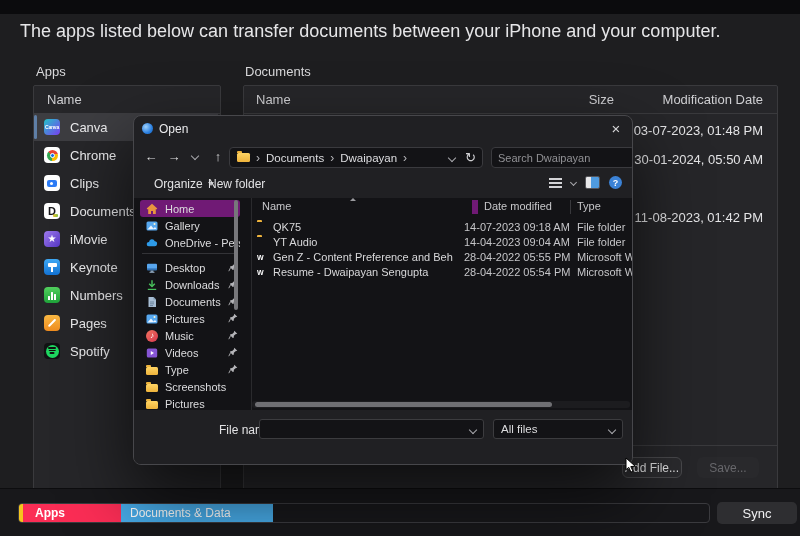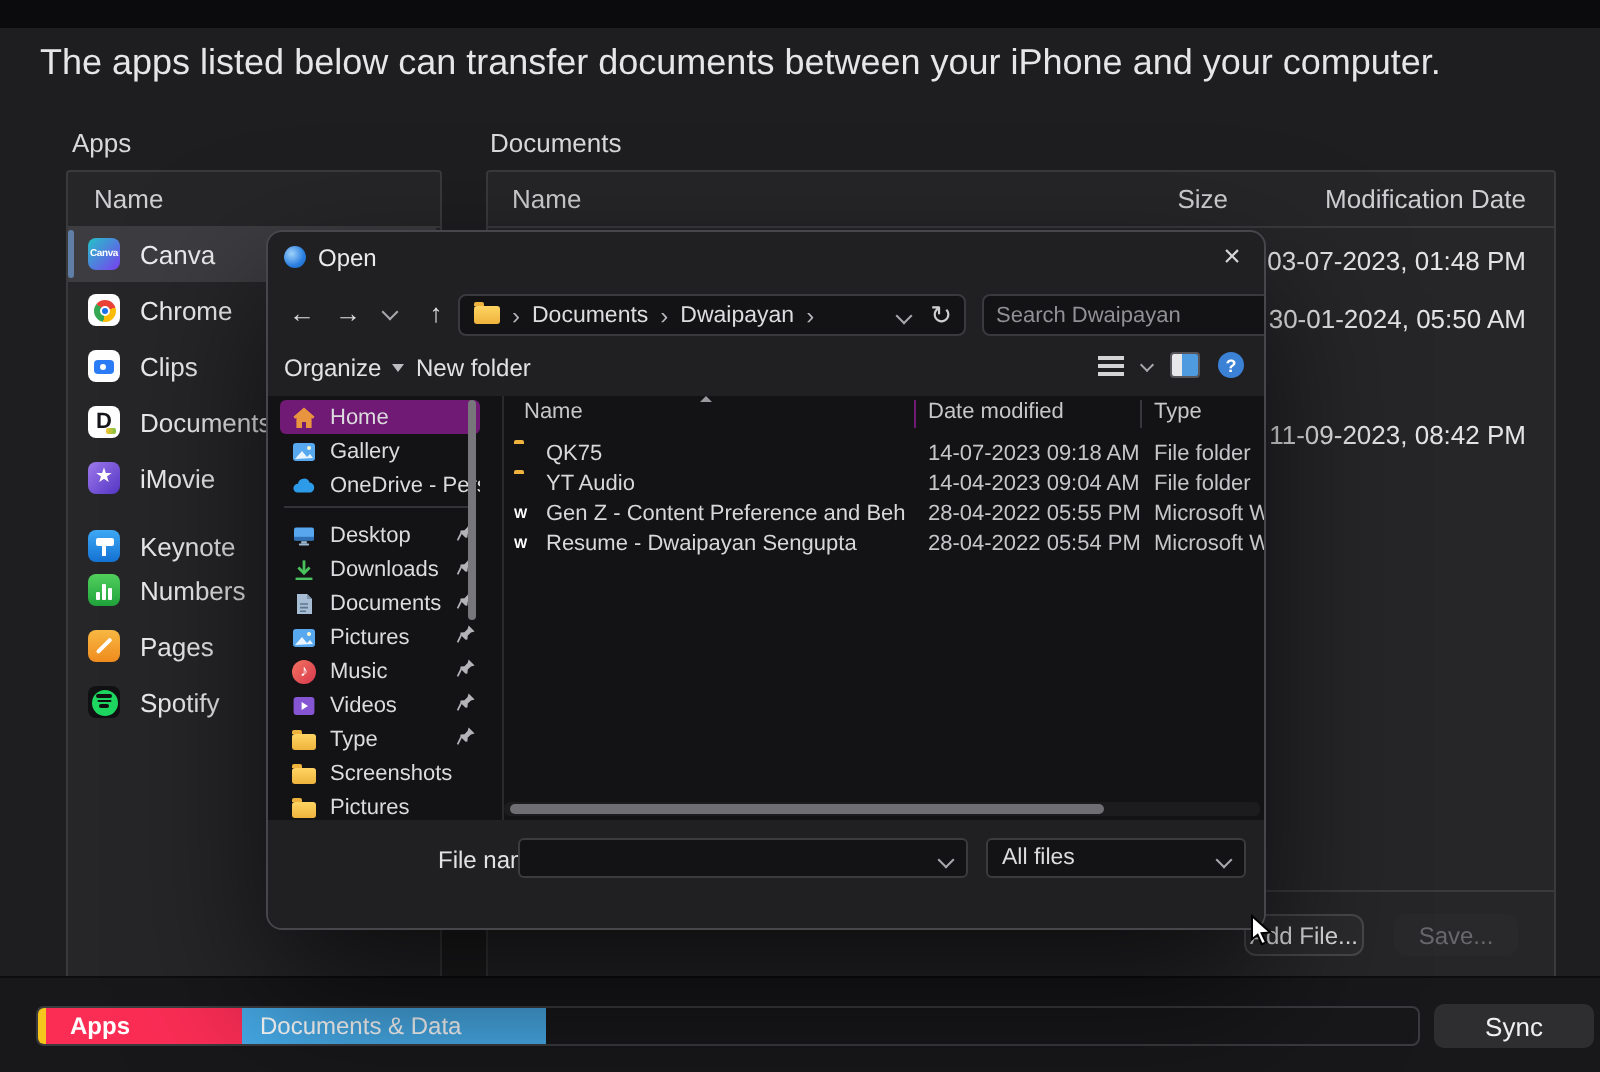--- a/index.html
+++ b/index.html
@@ -82,21 +82,21 @@
   .crumb-box{left:95px;width:254px;display:flex;align-items:center;font-size:11.5px;color:#dddde0;}
   .crumb-sep{color:#b6b6ba;margin:0 6px;font-size:12px;}
   .folder{position:relative;width:13px;height:9px;background:linear-gradient(#ffd463,#eeb33c);border-radius:1.5px;}
   .folder::before{content:"";position:absolute;top:-2px;left:0;width:5px;height:2px;background:#eeb33c;border-radius:1px 1px 0 0;}
   .crumb-right{position:absolute;right:6px;display:flex;align-items:center;gap:10px;height:100%;}
   .refresh{color:#cfcfd2;font-size:13px;}
   .search-box{left:357px;width:144px;display:flex;align-items:center;}
   .search-box input{flex:1;background:transparent;border:0;outline:0;color:#c9c9cc;font-size:11px;padding:0 6px;font-family:inherit;}
   .search-box input::placeholder{color:#919195;}
   .toolrow{position:absolute;left:0;top:57px;right:0;height:25px;font-size:12px;color:#e2e2e4;}
-  .tool-organize{position:absolute;left:8px;top:4px;display:flex;align-items:center;gap:5px;}
+  .tool-organize{position:absolute;left:20px;top:4px;display:flex;align-items:center;gap:5px;}
   .caret-down{width:0;height:0;border-left:3.5px solid transparent;border-right:3.5px solid transparent;border-top:4px solid #bcbcc0;}
   .tool-newfolder{position:absolute;left:74px;top:4px;}
   .tool-right{position:absolute;right:10px;top:3px;display:flex;align-items:center;gap:9px;}
   .listview{width:13px;height:10px;background:repeating-linear-gradient(180deg,#d4d4d7 0 2px,transparent 2px 4px);}
   .splitview{width:13px;height:11px;border-radius:2px;overflow:hidden;display:flex;border:1px solid #55555a;}
   .splitview .l{width:5px;background:#e8e8ea;} .splitview .r{flex:1;background:#4f9bdf;}
   .help{width:13px;height:13px;border-radius:50%;background:#3b82d6;color:#fff;font-size:9px;font-weight:bold;display:flex;align-items:center;justify-content:center;}
   .help::after{content:"?";}
 
   .dlg-content{position:absolute;left:0;top:82px;right:0;height:212px;background:#131316;}
@@ -108,21 +108,21 @@
   .music-icon{width:12px;height:12px;border-radius:50%;background:linear-gradient(135deg,#f2735f,#d8384f);position:relative;}
   .music-icon::after{content:"\266A";position:absolute;left:0;right:0;top:0;text-align:center;font-size:8px;line-height:12px;color:#fff;}
   .folder-sm{width:12px;height:8px;margin-top:2px;}
   .pin{margin-left:auto;margin-right:2px;flex:0 0 10px;}
   .sb-scroll{position:absolute;left:100px;top:2px;width:4px;height:110px;background:#77777b;border-radius:2px;}
 
   .flist{position:absolute;left:118px;top:0;right:0;height:212px;}
   .fl-head{position:absolute;left:0;top:0;right:0;height:16px;font-size:11px;color:#c7c7ca;}
   .fl-hname{position:absolute;left:10px;top:2px;}
   .sortcaret{position:absolute;left:98px;top:0;width:0;height:0;border-left:3px solid transparent;border-right:3px solid transparent;border-bottom:3px solid #9a9a9e;}
-  .fl-col2{position:absolute;left:205px;top:2px;border-left:1px solid #701a75;padding-left:6px;height:14px;}
+  .fl-col2{position:absolute;left:220px;top:2px;border-left:6px solid #701a75;padding-left:6px;height:14px;}
   .fl-col3{position:absolute;left:318px;top:2px;border-left:1px solid #38383c;padding-left:6px;height:14px;}
   .fl-row{position:absolute;left:0;right:0;height:15px;font-size:11px;color:#d8d8da;}
   .fl-icon{position:absolute;left:5px;top:1.5px;}
   .fl-name{position:absolute;left:21px;top:1px;width:180px;white-space:nowrap;overflow:hidden;}
   .fl-date{position:absolute;left:212px;top:1px;color:#c6c6c9;}
   .fl-type{position:absolute;left:325px;top:1px;right:0;color:#c6c6c9;white-space:nowrap;overflow:hidden;}
   .ic-word{position:relative;width:11px;height:11px;border-radius:2px;background:#2b7cd3;}
   .ic-word::after{content:"W";position:absolute;left:0;right:0;top:0;text-align:center;font-size:7px;line-height:11px;font-weight:bold;color:#fff;}
   .hscroll-track{position:absolute;left:118px;right:2px;top:203px;height:7px;background:#1c1c1f;border-radius:3px;}
   .hscroll-thumb{position:absolute;left:3px;top:1px;width:297px;height:5px;background:#6f6f73;border-radius:3px;}
@@ -171,21 +171,21 @@
       <span>Clips</span>
     </div>
     <div class="app-row" style="top:111px;">
       <span class="aicon ic-docs"></span>
       <span>Documents</span>
     </div>
     <div class="app-row" style="top:139px;">
       <span class="aicon ic-imovie"></span>
       <span>iMovie</span>
     </div>
-    <div class="app-row" style="top:167px;align-items:flex-end;">
+    <div class="app-row" style="top:167px;">
       <span class="aicon ic-keynote"></span>
       <span>Keynote</span>
     </div>
     <div class="app-row" style="top:195px;">
       <span class="aicon ic-numbers">
           <span class="nbar nb1"></span>
           <span class="nbar nb2"></span>
           <span class="nbar nb3"></span>
         </span>
       <span>Numbers</span>
@@ -206,21 +206,21 @@
   </div>
 
   <div class="abs panel docs-panel">
     <div class="panel-head">
       <span class="docs-head-name">Name</span>
       <span class="docs-head-size">Size</span>
       <span class="docs-head-mod">Modification Date</span>
     </div>
     <div class="doc-date-row" style="top:30px;">03-07-2023, 01:48 PM</div>
     <div class="doc-date-row" style="top:59px;">30-01-2024, 05:50 AM</div>
-    <div class="doc-date-row" style="top:117px;">11-09-2023, 08:42 PM</div>
+    <div class="doc-date-row" style="top:117px;">11-08-2023, 01:42 PM</div>
     <div class="docs-sep"></div>
   </div>
 
   <div class="btn-dark addfile-btn">Add File...</div>
   <div class="btn-dark save-btn">Save...</div>
 
   <div class="abs page-sep"></div>
   <div class="abs bottom-strip"></div>
 
   <div class="abs cap-bar">

